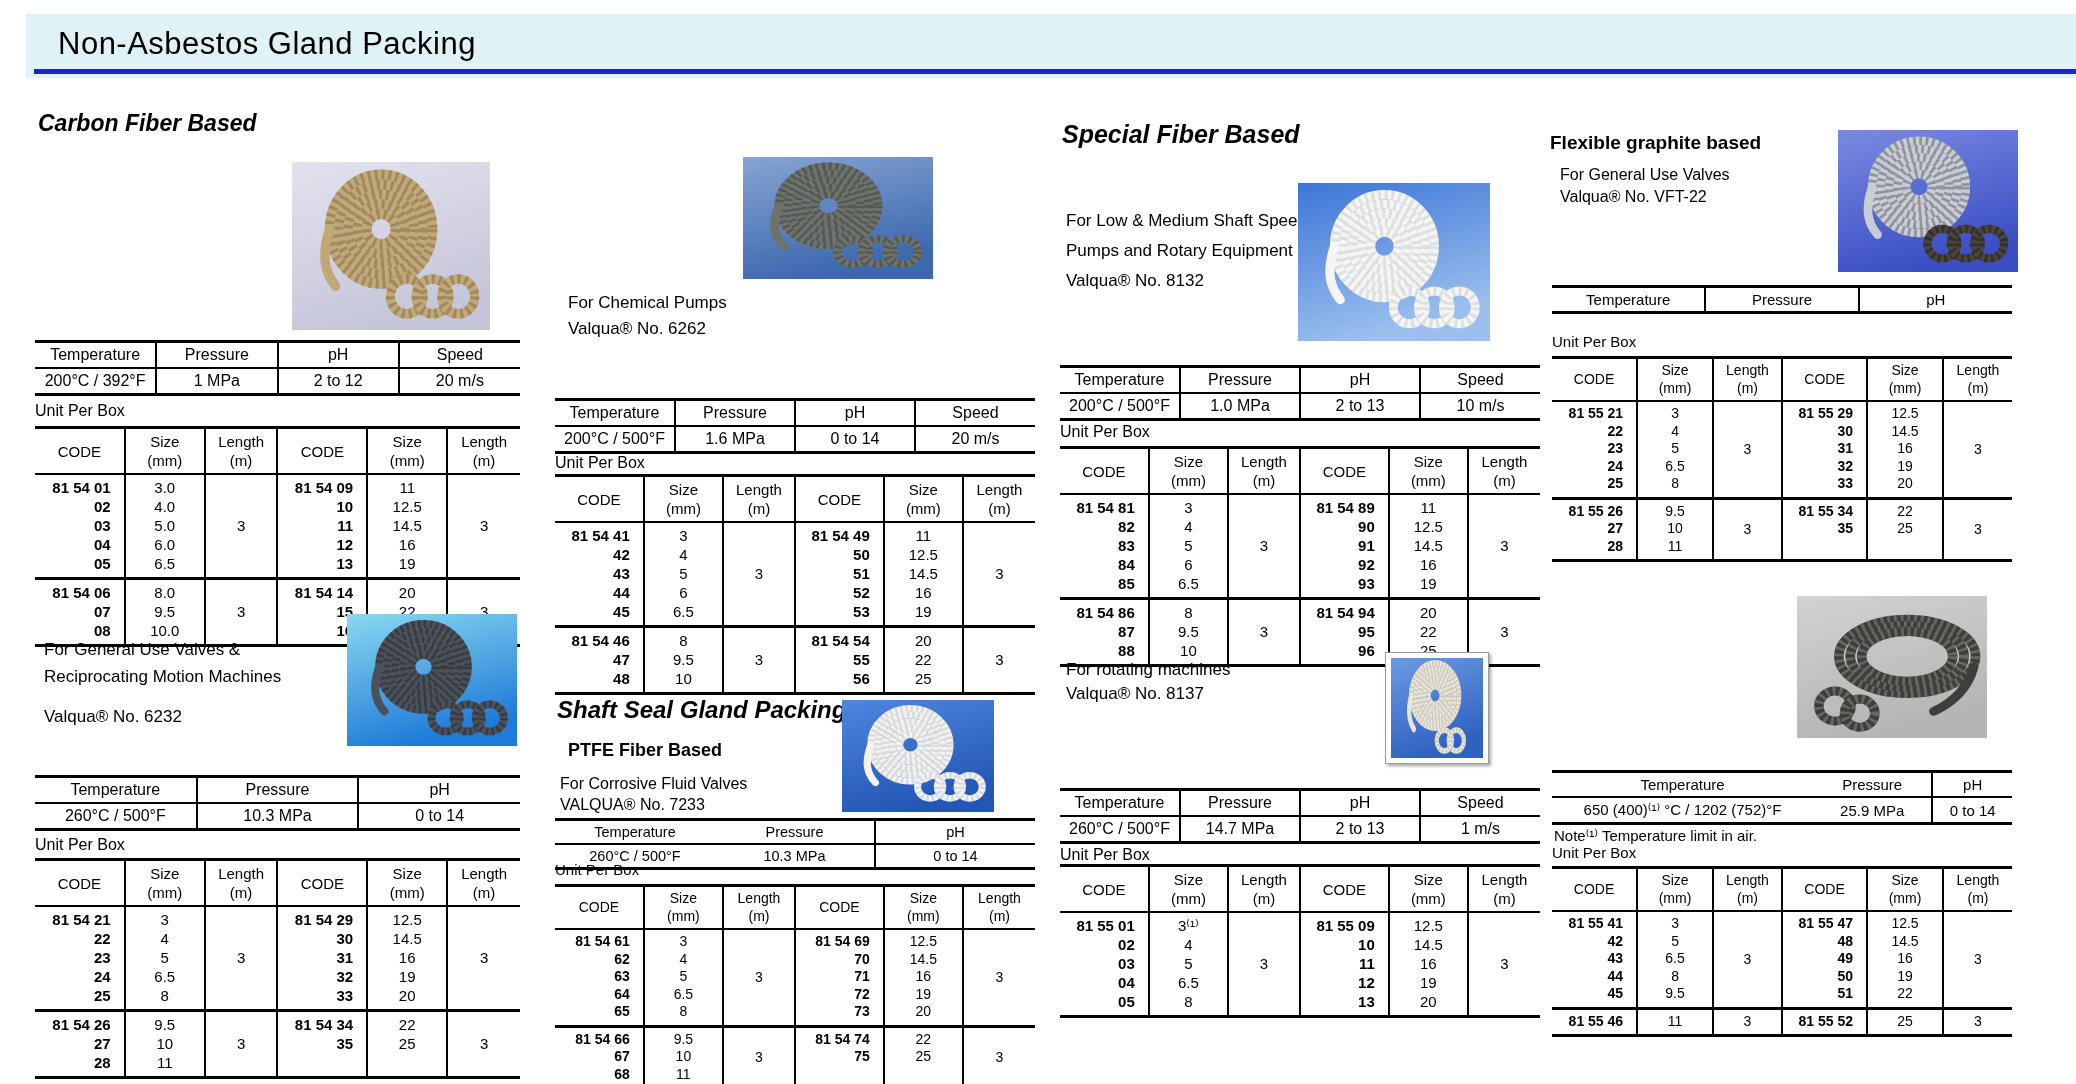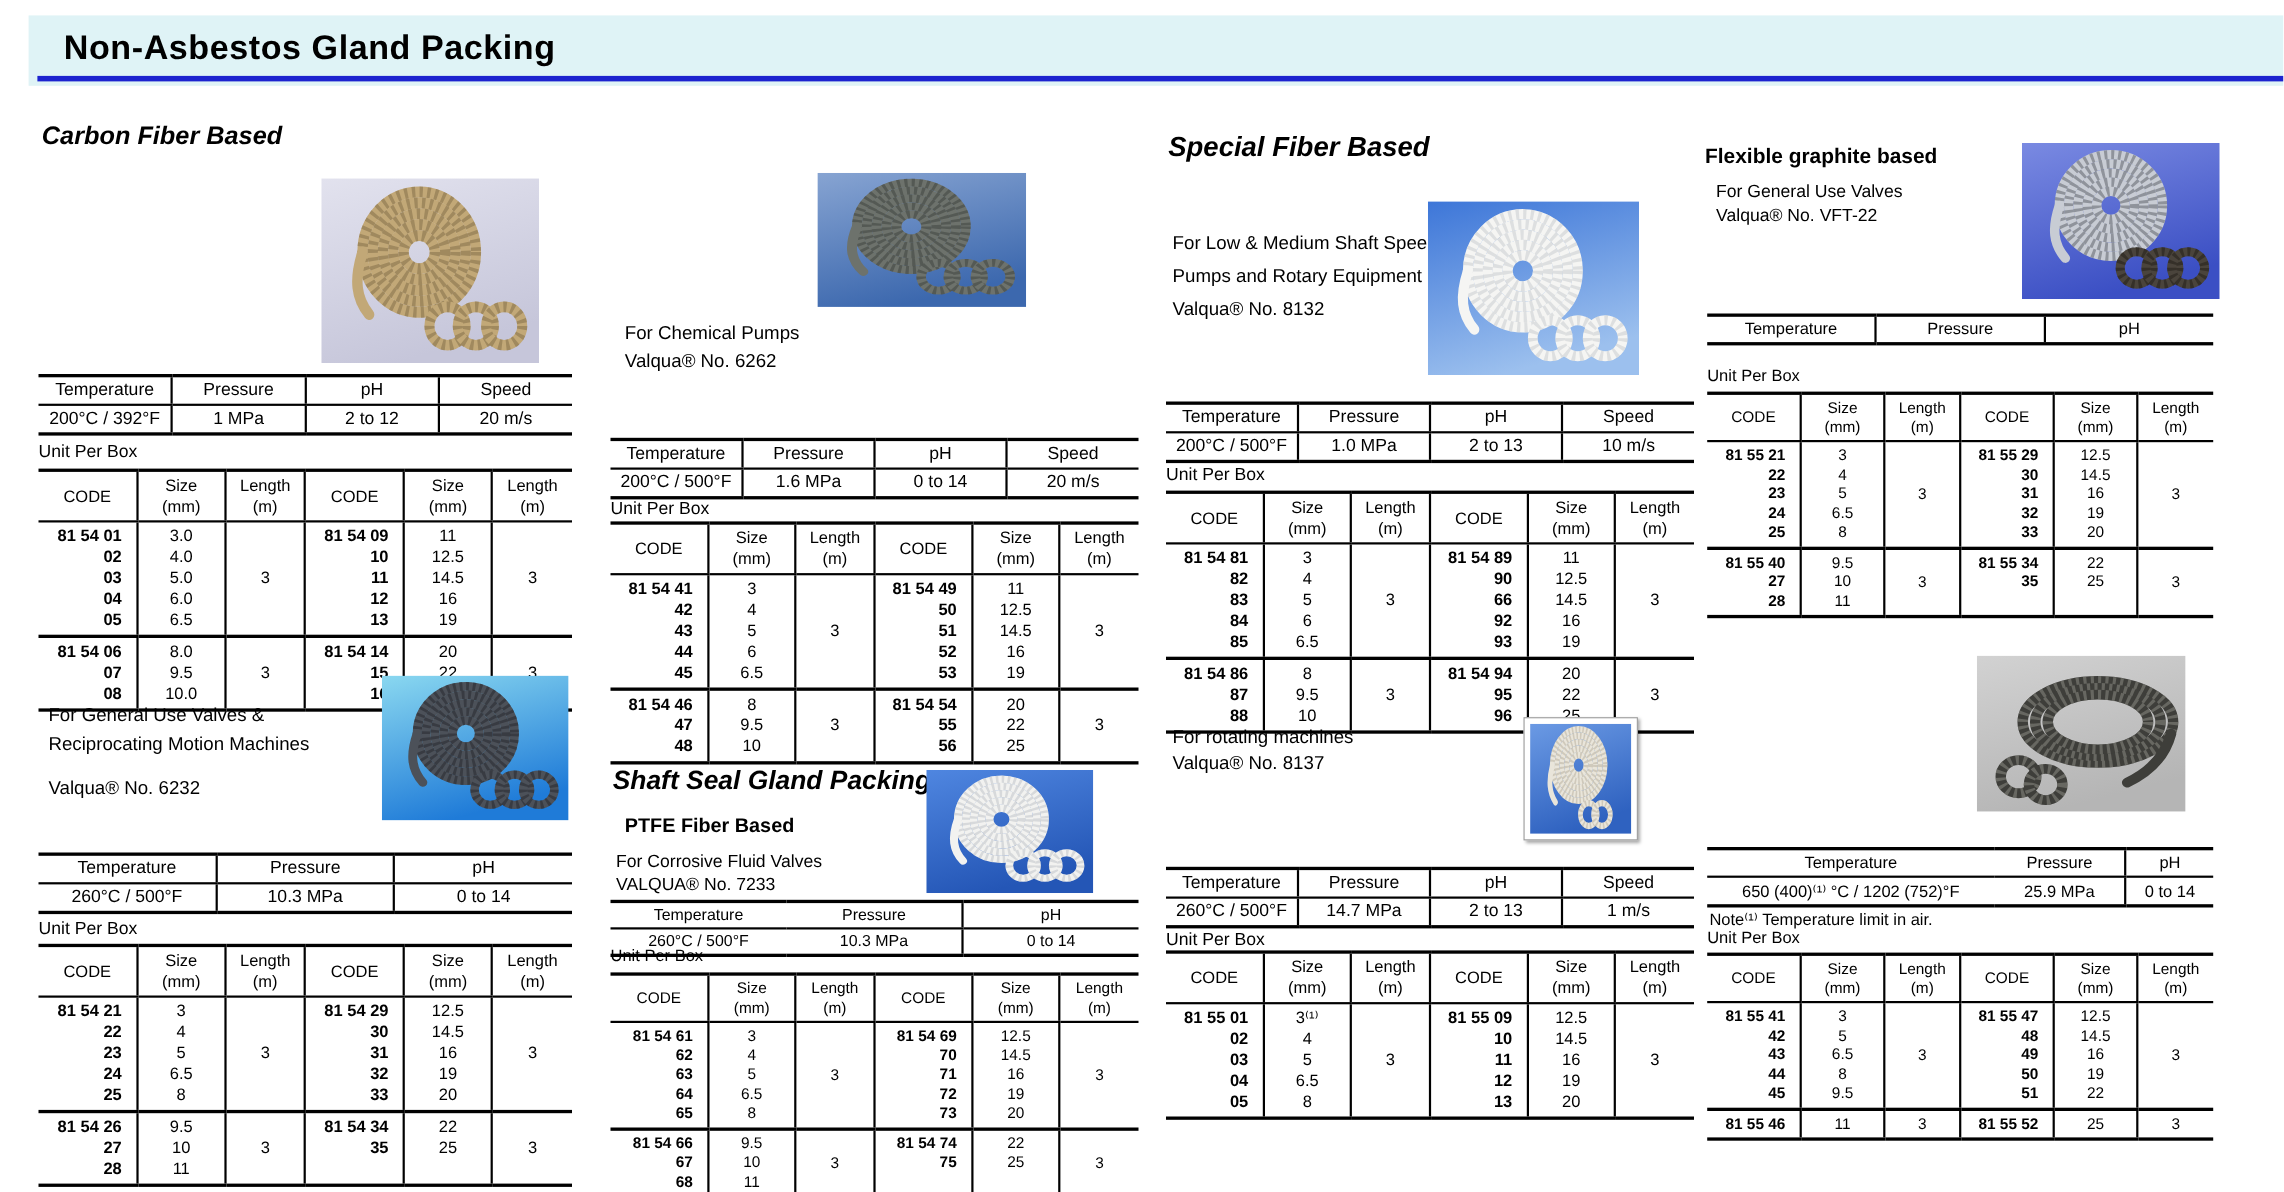--- a/index.html
+++ b/index.html
@@ -1,21 +1,21 @@
 <!DOCTYPE html>
 <html style="--band: #dff3f6; --rule: #1c23cf; --photo_blue: #2f6fd0; --text: #000000;"><head>
 <meta charset="utf-8">
 <style>
   html,body{margin:0;padding:0;background:#fff;}
   body{font-family:"Liberation Sans","DejaVu Sans",sans-serif;color:#000;}
   .page{position:relative;width:2076px;height:1084px;background:#fff;overflow:hidden;}
 
   
   .band{position:absolute;left:26px;top:14px;right:0;height:64px;background:var(--band,#dff3f6);}
-  .band h1{margin:0;padding:12px 0 0 32px;font-size:31px;font-weight:700;letter-spacing:0.5px;}
+  .band h1{margin:0;padding:12px 0 0 32px;font-size:31px;font-weight:400;letter-spacing:0.5px;}
   .rule{position:absolute;left:34px;top:69px;right:0;height:5px;background:var(--rule,#1c23cf);}
 
   
   .sec{position:absolute;margin:0;font-style:italic;font-weight:700;}
   .sec-carbon{left:38px;top:110px;font-size:23px;}
   .sec-shaft{left:557px;top:696px;font-size:24px;}
   .sec-special{left:1062px;top:120px;font-size:25px;}
   .sec-graphite{left:1550px;top:112px;font-size:19px;font-style:normal;margin-top:20px;}
   .subhead{position:absolute;left:568px;top:740px;font-size:18px;font-weight:700;}
 
@@ -682,21 +682,21 @@
             <div>3</div>
             <div>4</div>
             <div>5</div>
             <div>6</div>
             <div>6.5</div>
           </td>
           <td class="lc">3</td>
           <td class="cc">
             <div>81 54 89</div>
             <div>90</div>
-            <div>66</div>
+            <div>91</div>
             <div>92</div>
             <div>93</div>
           </td>
           <td class="sc">
             <div>11</div>
             <div>12.5</div>
             <div>14.5</div>
             <div>16</div>
             <div>19</div>
           </td>
@@ -917,21 +917,21 @@
             <div>12.5</div>
             <div>14.5</div>
             <div>16</div>
             <div>19</div>
             <div>20</div>
           </td>
           <td class="lc">3</td>
         </tr>
         <tr>
           <td class="cc">
-            <div>81 55 40</div>
+            <div>81 55 26</div>
             <div>27</div>
             <div>28</div>
           </td>
           <td class="sc">
             <div>9.5</div>
             <div>10</div>
             <div>11</div>
           </td>
           <td class="lc">3</td>
           <td class="cc">

